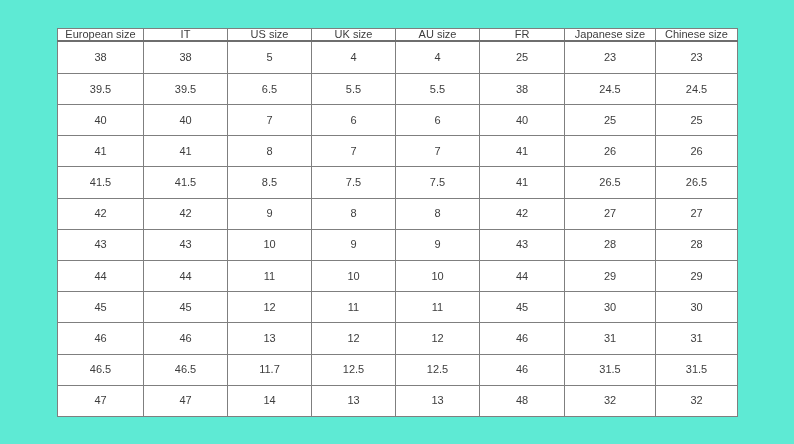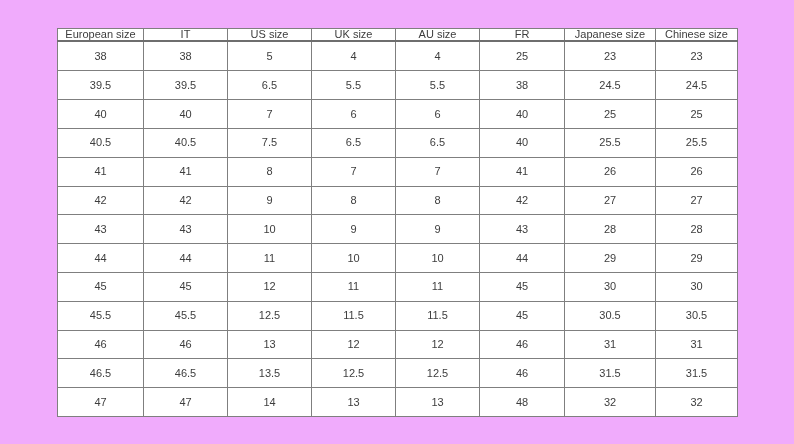--- a/index.html
+++ b/index.html
@@ -8,21 +8,21 @@
     background: #ffffff;
     width: 794px;
     height: 444px;
     overflow: hidden;
     font-family: "Liberation Sans", "DejaVu Sans", sans-serif;
   }
   .page {
     position: relative;
     width: 794px;
     height: 444px;
-    background: #f0abfc;
+    background: #5eead4;
   }
   table.size-table {
     position: absolute;
     left: 57px;
     top: 28px;
     width: 680px;
     height: 389px;
     border-collapse: collapse;
     table-layout: fixed;
     font-size: 11px;
@@ -104,38 +104,38 @@
           <td>40</td>
           <td>40</td>
           <td>7</td>
           <td>6</td>
           <td>6</td>
           <td>40</td>
           <td>25</td>
           <td>25</td>
         </tr>
         <tr>
-          <td>40.5</td>
-          <td>40.5</td>
-          <td>7.5</td>
-          <td>6.5</td>
-          <td>6.5</td>
-          <td>40</td>
-          <td>25.5</td>
-          <td>25.5</td>
-        </tr>
-        <tr>
           <td>41</td>
           <td>41</td>
           <td>8</td>
           <td>7</td>
           <td>7</td>
           <td>41</td>
           <td>26</td>
           <td>26</td>
+        </tr>
+        <tr>
+          <td>41.5</td>
+          <td>41.5</td>
+          <td>8.5</td>
+          <td>7.5</td>
+          <td>7.5</td>
+          <td>41</td>
+          <td>26.5</td>
+          <td>26.5</td>
         </tr>
         <tr>
           <td>42</td>
           <td>42</td>
           <td>9</td>
           <td>8</td>
           <td>8</td>
           <td>42</td>
           <td>27</td>
           <td>27</td>
@@ -164,43 +164,33 @@
           <td>45</td>
           <td>45</td>
           <td>12</td>
           <td>11</td>
           <td>11</td>
           <td>45</td>
           <td>30</td>
           <td>30</td>
         </tr>
         <tr>
-          <td>45.5</td>
-          <td>45.5</td>
-          <td>12.5</td>
-          <td>11.5</td>
-          <td>11.5</td>
-          <td>45</td>
-          <td>30.5</td>
-          <td>30.5</td>
-        </tr>
-        <tr>
           <td>46</td>
           <td>46</td>
           <td>13</td>
           <td>12</td>
           <td>12</td>
           <td>46</td>
           <td>31</td>
           <td>31</td>
         </tr>
         <tr>
           <td>46.5</td>
           <td>46.5</td>
-          <td>13.5</td>
+          <td>11.7</td>
           <td>12.5</td>
           <td>12.5</td>
           <td>46</td>
           <td>31.5</td>
           <td>31.5</td>
         </tr>
         <tr>
           <td>47</td>
           <td>47</td>
           <td>14</td>

